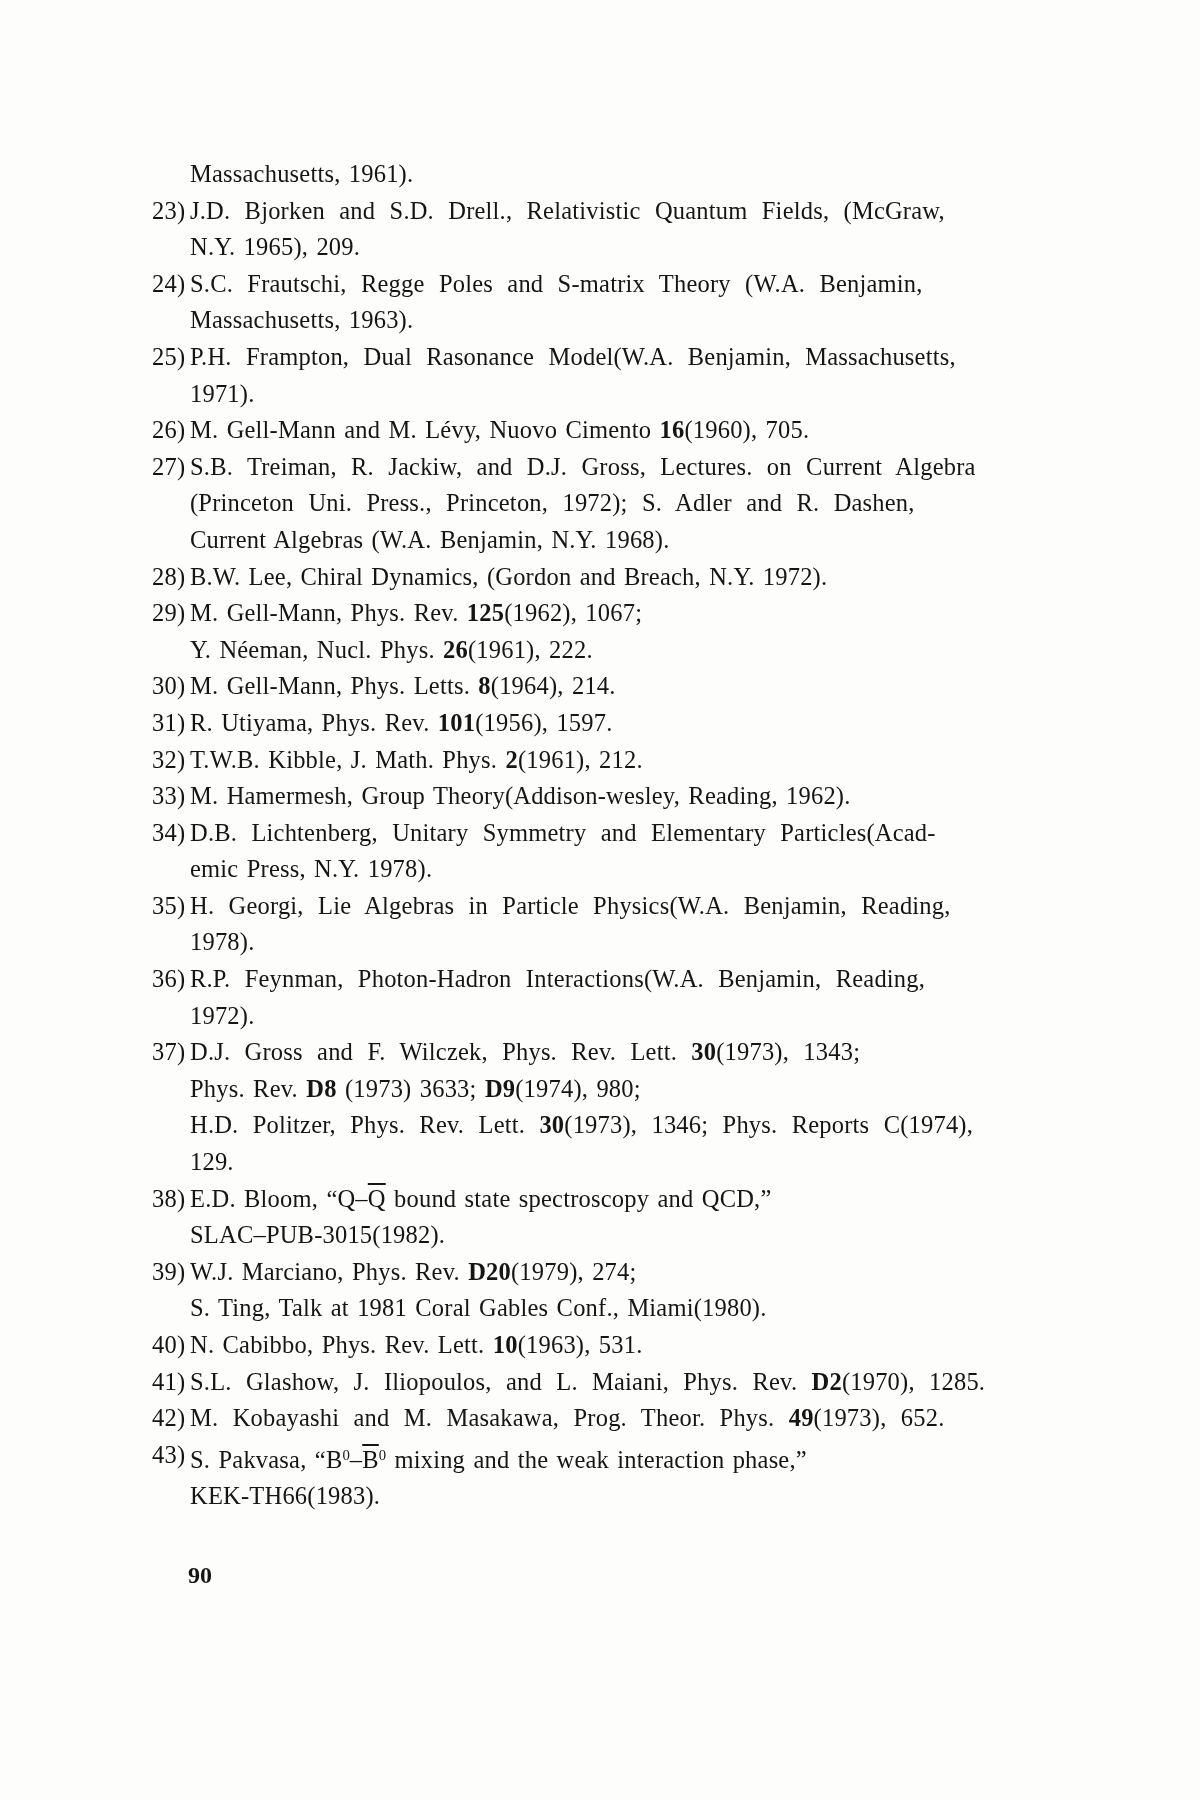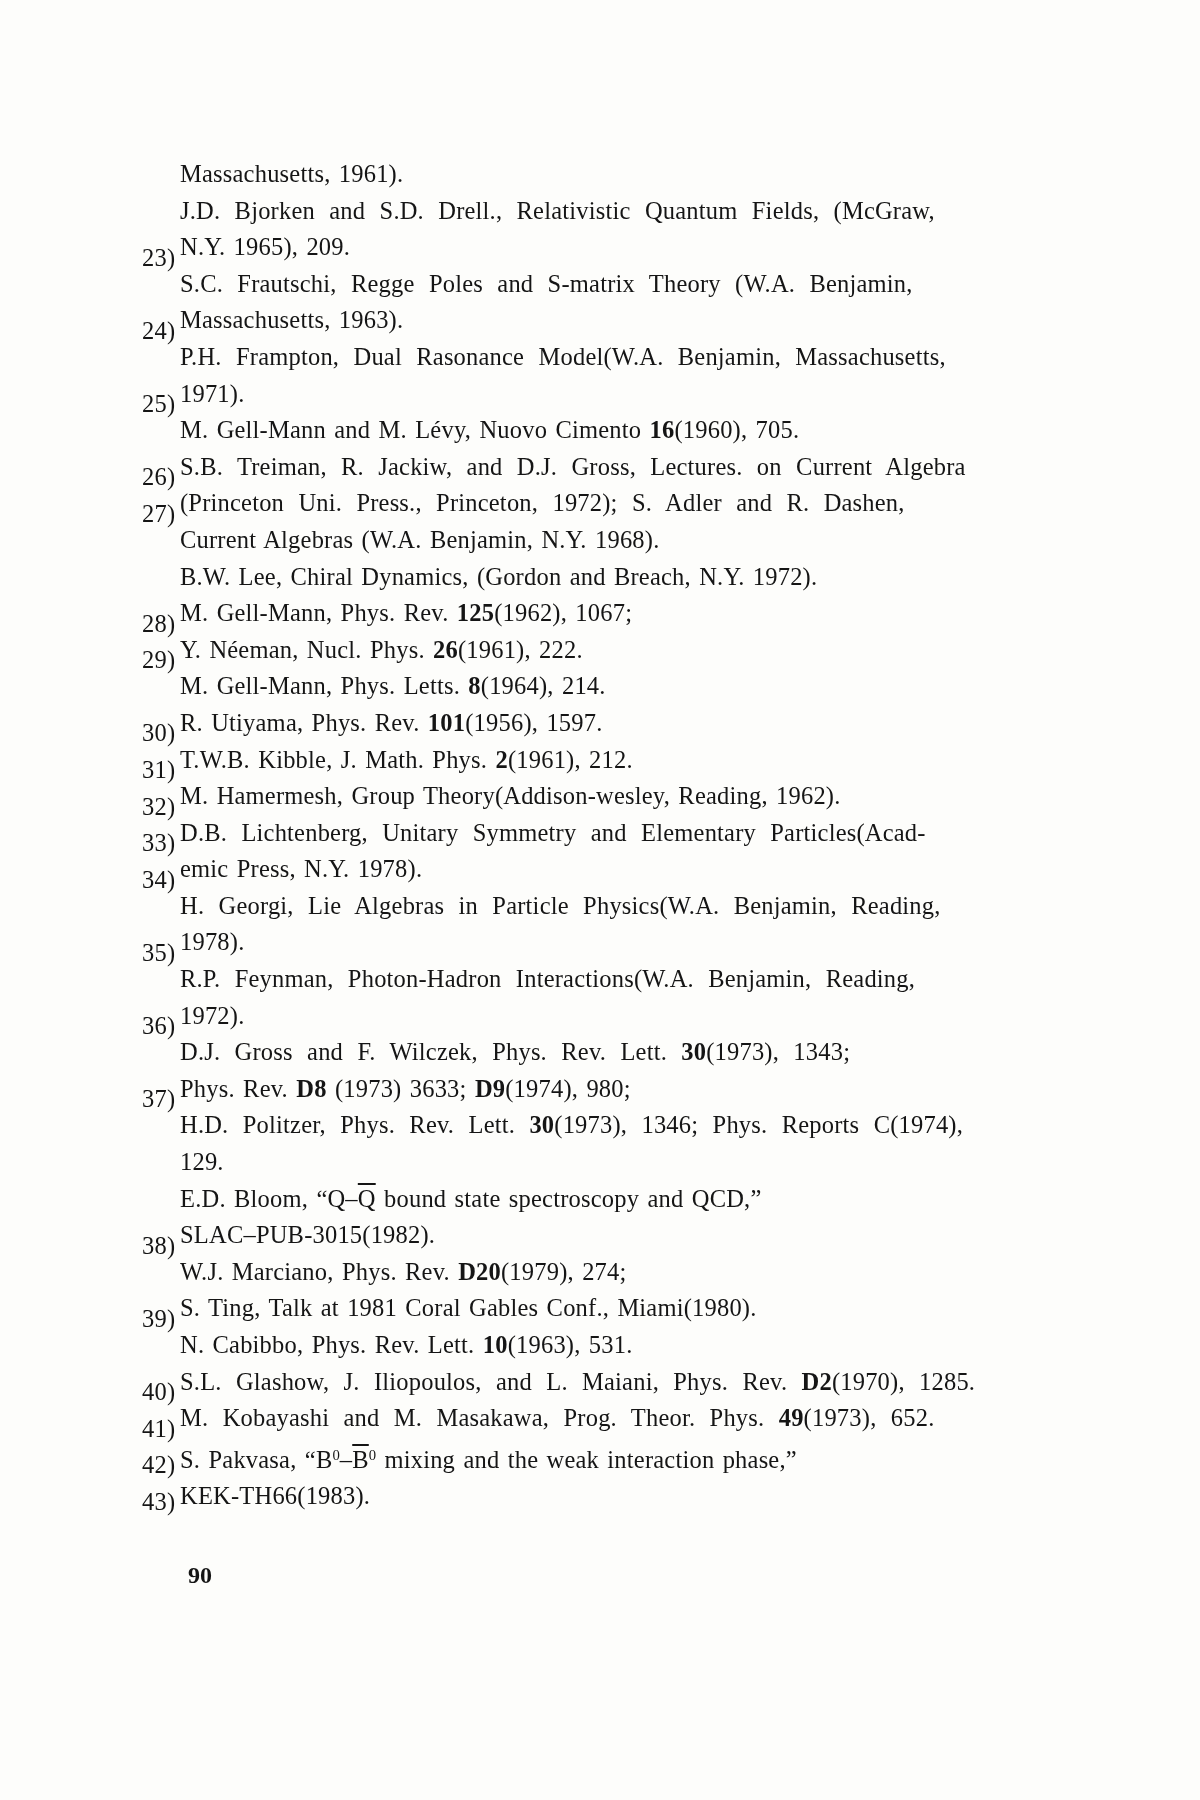--- a/index.html
+++ b/index.html
@@ -11,38 +11,37 @@
     position: relative;
     width: 1200px;
     height: 1800px;
     background: #fdfdfb;
     color: #151515;
     font-family: "Liberation Serif", "DejaVu Serif", serif;
     overflow: hidden;
   }
   .refs {
     position: absolute;
-    left: 180px;
+    left: 190px;
     top: 156px;
     width: 880px;
   }
   .line {
     position: relative;
     font-size: 24.5px;
     line-height: 36.6px;
     white-space: nowrap;
     word-spacing: 2px;
     letter-spacing: 0.2px;
   }
   .line.w { word-spacing: 8px; }
   .ref-label {
     position: absolute;
     left: -38px;
     top: 0;
-    margin-top: 47px;
   }
   .i  { }
   .b  { font-weight: 700; margin-top: 46px; }
   .ov { text-decoration: overline; }
   .sup {
     font-size: 0.6em;
     vertical-align: 0.55em;
     letter-spacing: 0;
   }
   .page-number {

